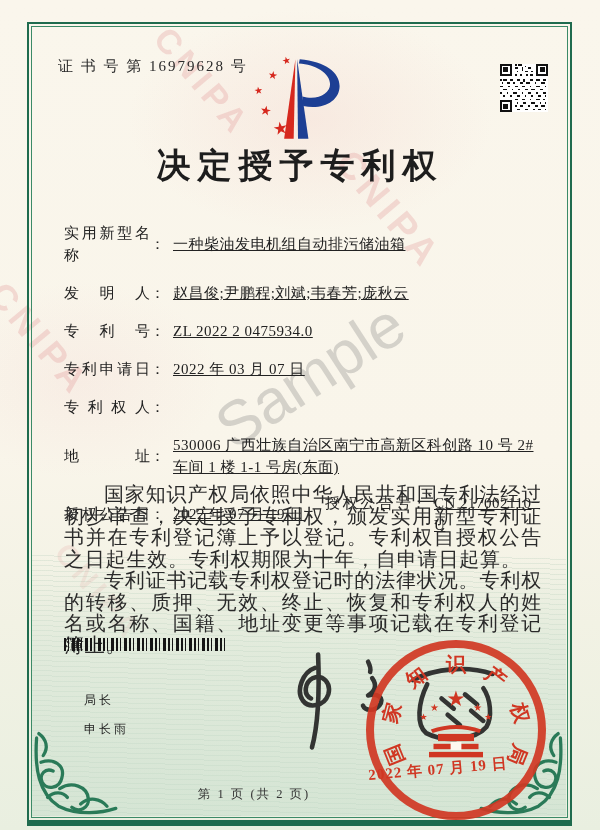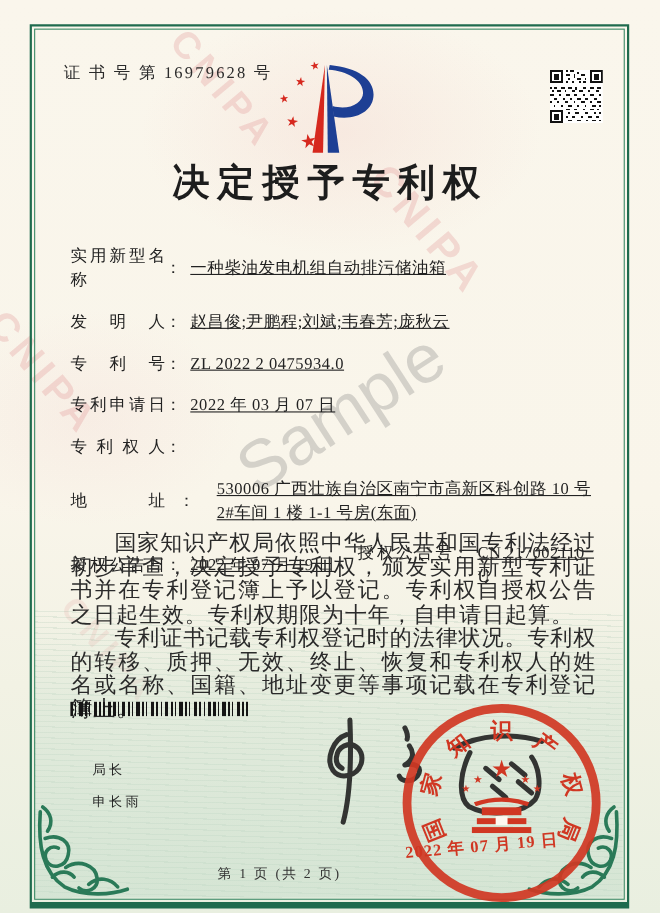--- a/index.html
+++ b/index.html
@@ -25,21 +25,21 @@
   
   .cert-no{position:absolute;left:58px;top:57px;font-size:15px;letter-spacing:2px;color:#2b2b2b;}
   .logo{position:absolute;left:246px;top:54px;width:104px;height:90px;}
   .logo .star{position:absolute;color:#d6281e;line-height:1;}
   .qr{position:absolute;left:500px;top:63px;width:48px;height:50px;}
   .title{position:absolute;left:0;top:143px;width:600px;text-align:center;
          font-size:34px;font-weight:bold;letter-spacing:7px;color:#1d1d1d;}
   
   .fields{position:absolute;left:64px;top:222px;width:478px;font-size:15px;color:#222;}
   .frow{display:flex;align-items:center;line-height:22px;margin-bottom:16px;}
-  .frow.addr{margin-bottom:14px;gap:12px;}
+  .frow.addr{margin-bottom:14px;}
   .flabel{display:inline-block;width:86px;text-align:justify;text-align-last:justify;flex:none;}
   .fcolon{flex:none;margin-right:8px;}
   .fvalue{flex:1;letter-spacing:0.5px;text-decoration:underline;}
   .fvalue.fixed{flex:none;width:150px;}
   .frow .second{display:flex;margin-left:2px;}
   
   .paras{position:absolute;left:64px;top:484px;width:478px;font-size:20px;line-height:21.5px;
          color:#2a2a2a;text-align:justify;letter-spacing:0.8px;}
   .paras p{margin:0;text-indent:2em;}
   

